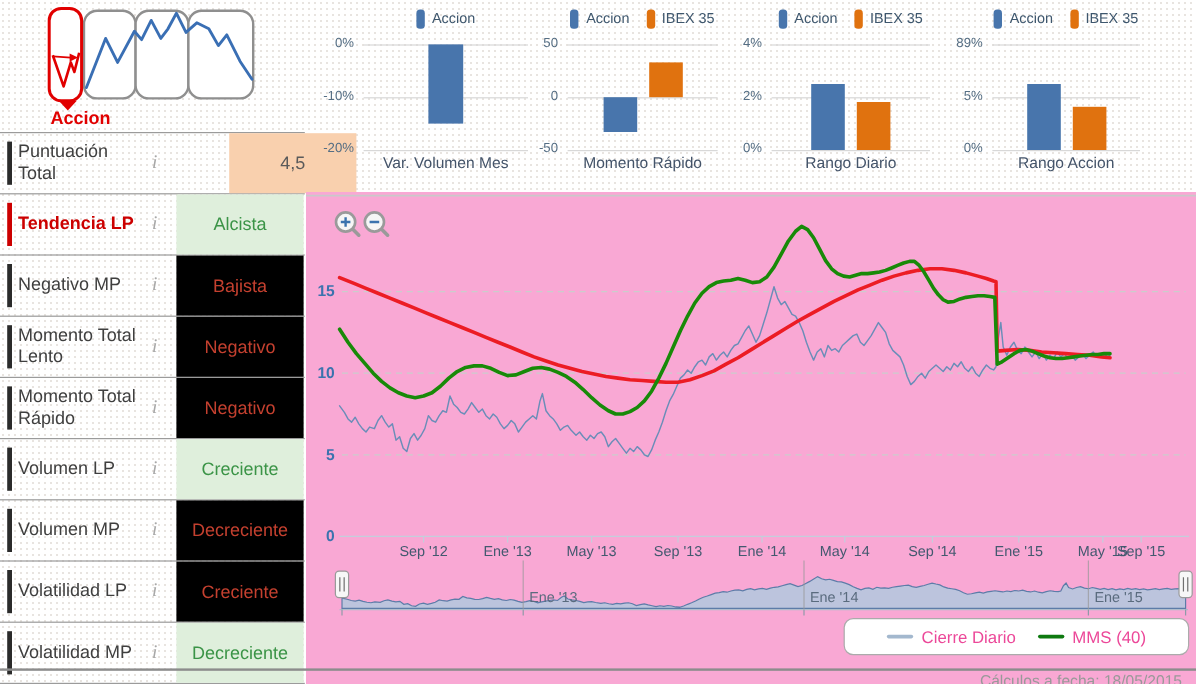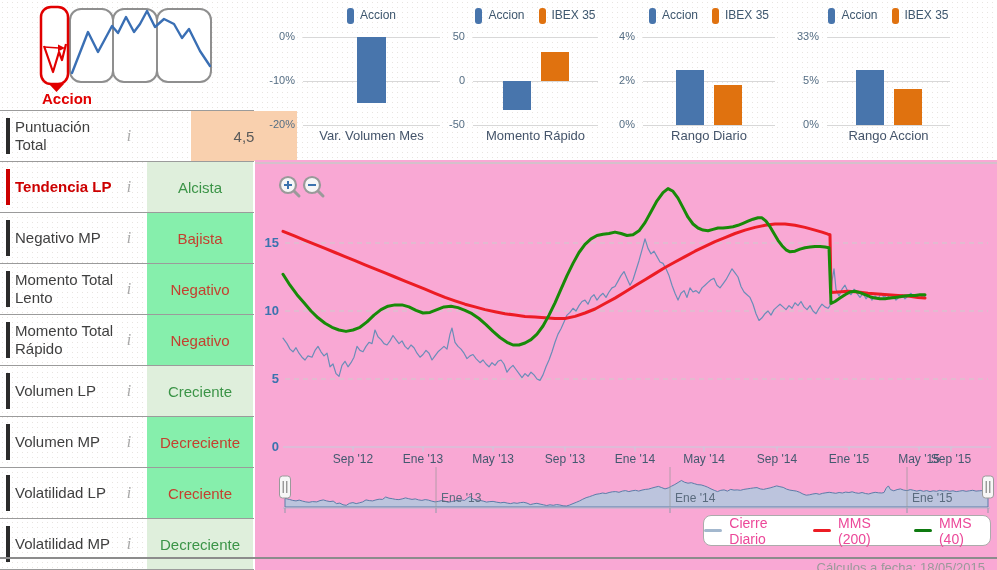--- a/index.html
+++ b/index.html
@@ -19,21 +19,21 @@
   .mbar{position:absolute;left:6px;top:7px;width:4px;height:36px;background:#2b2b2b;}
   .mrow.hl .mbar{background:#cc0000;}
   .mlabel{position:absolute;left:15px;top:0;width:104px;height:50px;display:flex;align-items:center;
     font-size:15px;line-height:18px;color:#3f3f3f;}
   .mrow.hl .mlabel{color:#cc0000;font-weight:bold;}
   .minfo{position:absolute;left:118px;top:0;width:22px;height:50px;display:flex;align-items:center;justify-content:center;
     font-family:"Liberation Serif",serif;font-style:italic;font-size:16px;color:#a8a8a8;cursor:pointer;}
   .mvalue{position:absolute;left:147px;top:0;width:106px;height:50px;display:flex;align-items:center;justify-content:center;
     font-size:15px;}
   .v-neutral{background:#f9d0ae;color:#5a5a5a;margin-left:44px;}
-  .v-neg{background:#86efac;color:#c4402f;}
+  .v-neg{background:#000000;color:#c4402f;}
   .v-pos{background:#dfefdc;color:#3b9447;}
   
   #mini-area{position:absolute;left:255px;top:0;width:742px;height:160px;}
   .mini-grid{position:absolute;height:0;border-top:1px solid #d8d8d8;}
   .mini-ylab{position:absolute;font-size:11px;color:#556e84;text-align:right;width:34px;}
   .mini-title{position:absolute;font-size:13px;color:#44546a;text-align:center;}
   .mini-legend{position:absolute;display:flex;justify-content:center;align-items:center;gap:14px;font-size:12px;color:#3e576e;}
   .mini-legend .pill{display:inline-block;width:7px;height:16px;border-radius:3px;margin-right:6px;vertical-align:middle;}
   .bar{position:absolute;}
   
@@ -165,21 +165,21 @@
       <div class="bar" style="left:421px;top:70px;width:28px;height:55px;background:#4875ac;"></div>
       <div class="bar" style="left:459px;top:85.4px;width:28px;height:39.6px;background:#e0720f;"></div>
       <div class="mini-title" style="left:368px;top:128px;width:172px;">Rango Diario</div>
     </div>
     <div>
       <div class="mini-legend" style="left:552px;top:8px;width:163px;">
         <span><span class="pill" style="background:#4875ac"></span><span>Accion</span></span>
         <span><span class="pill" style="background:#e0720f"></span><span>IBEX 35</span></span>
       </div>
       <div class="mini-grid" style="left:572px;top:37px;width:123px;"></div>
-      <div class="mini-ylab" style="left:530px;top:30px;">33%</div>
+      <div class="mini-ylab" style="left:530px;top:30px;">89%</div>
       <div class="mini-grid" style="left:572px;top:81px;width:123px;"></div>
       <div class="mini-ylab" style="left:530px;top:74px;">5%</div>
       <div class="mini-grid" style="left:572px;top:125px;width:123px;"></div>
       <div class="mini-ylab" style="left:530px;top:118px;">0%</div>
       <div class="bar" style="left:600.5px;top:70.44px;width:28px;height:54.56px;background:#4875ac;"></div>
       <div class="bar" style="left:638.5px;top:88.92px;width:28px;height:36.08px;background:#e0720f;"></div>
       <div class="mini-title" style="left:552px;top:128px;width:163px;">Rango Accion</div>
     </div>
   </div>
 
@@ -253,23 +253,19 @@
       </g>
     </svg>
 </div>
 
 <div id="main-legend">
     <div class="leg-item">
       <span class="leg-swatch" style="background:#a3b8ce"></span>
       <span>Cierre Diario</span>
     </div>
     <div class="leg-item">
-      <span class="leg-swatch" style="background:#ec1c24"></span>
-      <span>MMS (200)</span>
-    </div>
-    <div class="leg-item">
       <span class="leg-swatch" style="background:#0e7a10"></span>
       <span>MMS (40)</span>
     </div>
   </div>
 
 <div id="bottom-rule"></div>
 <div id="footer-note">Cálculos a fecha: 18/05/2015</div>
 
 </body></html>

